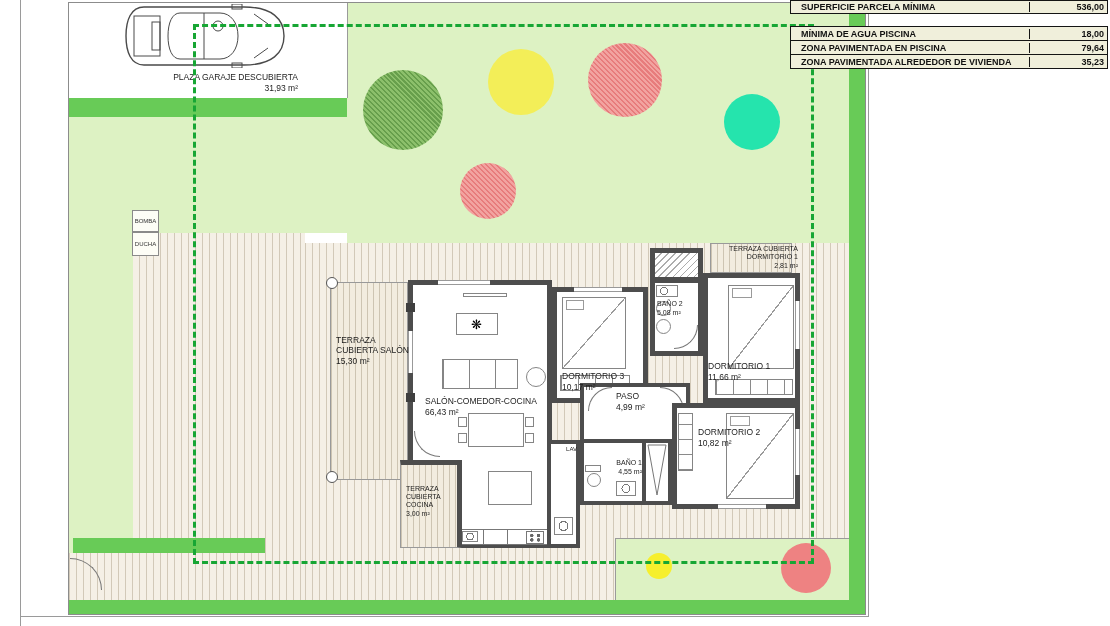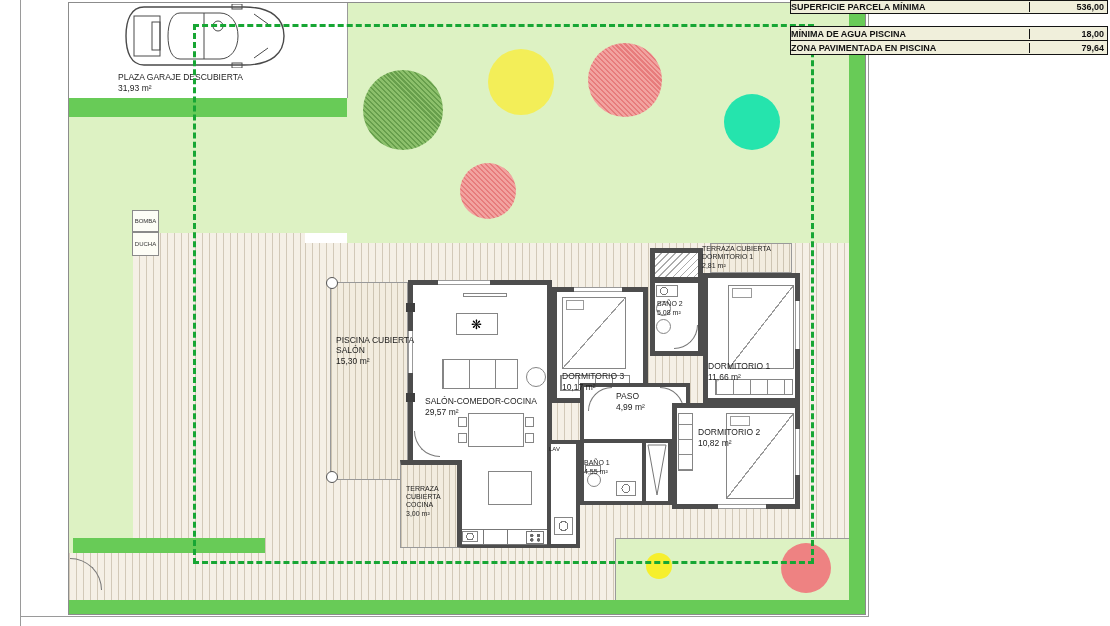--- a/index.html
+++ b/index.html
@@ -36,33 +36,33 @@
   .arc{position:absolute;box-sizing:border-box;}
   .arc.tl{border-top:1px solid #777;border-left:1px solid #777;border-radius:100% 0 0 0;}
   .arc.tr{border-top:1px solid #777;border-right:1px solid #777;border-radius:0 100% 0 0;}
   .arc.bl{border-bottom:1px solid #777;border-left:1px solid #777;border-radius:0 0 0 100%;}
   .arc.br{border-bottom:1px solid #777;border-right:1px solid #777;border-radius:0 0 100% 0;}
   .pillar{position:absolute;background:#3f3f3f;}
   
   .rlabel{position:absolute;font-size:8.5px;line-height:1.18;color:#1c1c1c;}
   .rlabel.sm{font-size:7px;line-height:1.15;}
   .rlabel.xs{font-size:6px;line-height:1.1;}
-  .rlabel.ctr{text-align:left;}
+  .rlabel.ctr{text-align:right;}
   .rarea{margin-top:1px;}
   
   #parcel-dashed{position:absolute;border:3px dashed #17a634;background:transparent;}
   
   #pool{position:absolute;background:#7ceede;border:1px solid #4f7d78;box-sizing:border-box;}
   .utilbox{position:absolute;box-sizing:border-box;background:#fdfdf6;border:1px solid #8a8a8a;font-size:6px;color:#333;
     display:flex;align-items:center;justify-content:center;}
   
   .dtable{position:absolute;width:318px;box-sizing:border-box;border:1.5px solid #141414;font-weight:bold;font-size:9px;color:#111;background:#f0efdb;}
   .trow{display:flex;align-items:center;height:13px;border-top:1px solid #141414;}
   .trow:first-child{border-top:none;}
-  .tlabel{flex:1;padding-left:0;white-space:nowrap;overflow:hidden;}
+  .tlabel{flex:1;padding-left:10px;white-space:nowrap;overflow:hidden;}
   .tval{width:78px;box-sizing:border-box;border-left:1.2px solid #141414;text-align:right;padding-right:3px;}
   .plant{position:absolute;color:#000;font-size:13px;line-height:1;}
 </style>
 </head>
 <body>
 
 <div id="canvas">
 
   <div class="pline" style="left:20px;top:0;width:1px;height:626px;"></div>
   <div class="pline" style="left:868px;top:0;width:1px;height:616px;"></div>
@@ -114,21 +114,21 @@
   <div class="tree" style="left:781px;top:543px;width:50px;height:50px;background:#ee8282;"></div>
 
   <div class="arc tr" style="left:70px;top:558px;width:32px;height:32px;"></div>
 
   <div class="abs" style="left:330px;top:243px;width:520px;height:310px;">
 
     <div class="terr" style="left:0;top:39px;width:78px;height:198px;"></div>
     <div class="abs circle" style="left:-4px;top:34px;width:10px;height:10px;border:1px solid #555;background:#fff;"></div>
     <div class="abs circle" style="left:-4px;top:228px;width:10px;height:10px;border:1px solid #555;background:#fff;"></div>
     <div class="rlabel" style="left:6px;top:92px;width:80px;z-index:6;">
-      <div>PISCINA CUBIERTA SALÓN</div>
+      <div>TERRAZA CUBIERTA SALÓN</div>
       <div class="rarea">15,30 m²</div>
     </div>
 
     <div class="room" style="left:78px;top:37px;width:144px;height:268px;"></div>
     <div class="win" style="left:108px;top:37px;width:52px;height:5px;"></div>
     <div class="winv" style="left:78px;top:88px;width:5px;height:42px;"></div>
     <div class="pillar" style="left:76px;top:60px;width:9px;height:9px;"></div>
     <div class="pillar" style="left:76px;top:150px;width:9px;height:9px;"></div>
     <div class="pillar" style="left:76px;top:228px;width:9px;height:9px;"></div>
     <div class="arc bl" style="left:84px;top:188px;width:26px;height:26px;"></div>
@@ -142,21 +142,21 @@
     <div class="furn" style="left:128px;top:174px;width:9px;height:10px;"></div>
     <div class="furn" style="left:128px;top:190px;width:9px;height:10px;"></div>
     <div class="furn" style="left:195px;top:174px;width:9px;height:10px;"></div>
     <div class="furn" style="left:195px;top:190px;width:9px;height:10px;"></div>
     <div class="furn" style="left:158px;top:228px;width:44px;height:34px;"></div>
     <div class="counter" style="left:128px;top:286px;width:116px;height:16px;"></div>
     <div class="furn" style="left:132px;top:288px;width:16px;height:11px;background:radial-gradient(circle at 50% 50%,transparent 3px,#777 3px 4px,transparent 4px),#fff;"></div>
     <div class="hob" style="left:196px;top:288px;width:18px;height:13px;"></div>
     <div class="rlabel" style="left:95px;top:153px;width:130px;z-index:6;">
       <div>SALÓN-COMEDOR-COCINA</div>
-      <div class="rarea">29,57 m²</div>
+      <div class="rarea">66,43 m²</div>
     </div>
 
     <div class="room thin" style="left:217px;top:197px;width:33px;height:108px;"></div>
     <div class="rlabel xs ctr" style="left:219px;top:203px;width:28px;z-index:6;">LAV</div>
     <div class="furn" style="left:224px;top:274px;width:19px;height:18px;background:radial-gradient(circle at 50% 50%,transparent 4px,#777 4px 5px,transparent 5px),#fff;"></div>
 
     <div class="terr" style="left:70px;top:217px;width:62px;height:88px;border-top:5px solid #4d4d4d;border-right:5px solid #4d4d4d;"></div>
     <div class="rlabel sm" style="left:76px;top:242px;width:50px;z-index:6;">
       <div>TERRAZA CUBIERTA COCINA</div>
       <div class="rarea">3,00 m²</div>
@@ -246,15 +246,19 @@
   </div>
   <div class="dtable" style="left:790px;top:26px;">
     <div class="trow">
       <div class="tlabel">MÍNIMA DE AGUA PISCINA</div>
       <div class="tval">18,00</div>
     </div>
     <div class="trow">
       <div class="tlabel">ZONA PAVIMENTADA EN PISCINA</div>
       <div class="tval">79,64</div>
     </div>
+    <div class="trow">
+      <div class="tlabel">ZONA PAVIMENTADA ALREDEDOR DE VIVIENDA</div>
+      <div class="tval">35,23</div>
+    </div>
   </div>
 
 </div>
 
 </body></html>

